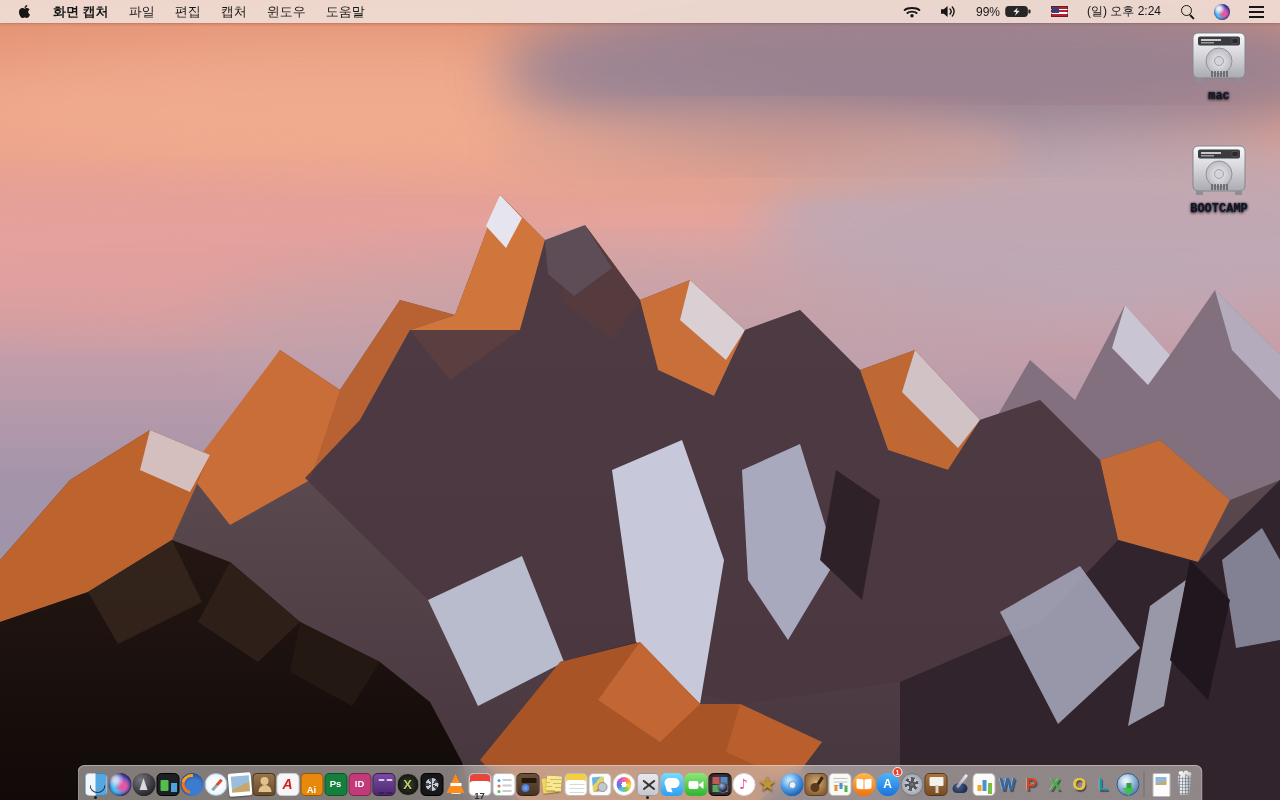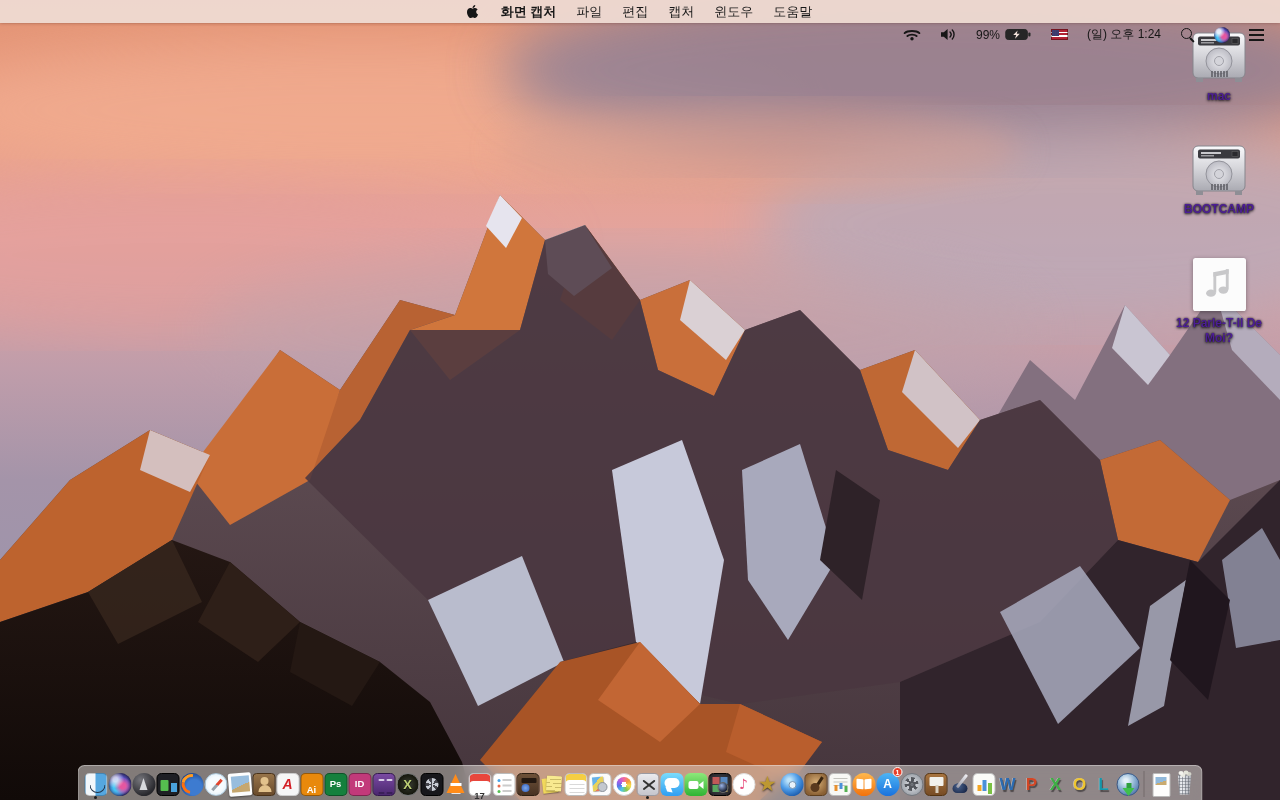--- a/index.html
+++ b/index.html
@@ -5,21 +5,21 @@
   * { margin:0; padding:0; box-sizing:border-box; }
   html,body { width:1280px; height:800px; overflow:hidden; font-family:"Liberation Sans", sans-serif; }
   #screen { position:relative; width:1280px; height:800px; background:#9a8fa0; }
 
   
   #wallpaper { position:absolute; inset:0; z-index:0; }
 
   
   #menubar { position:absolute; top:0; left:0; right:0; height:23px; z-index:30;
     background:rgba(238,218,210,0.95); box-shadow:0 0 3px rgba(80,40,30,.45);
-    display:flex; align-items:center; padding:0 10px; font-size:13px; color:#161616;flex-direction:column; }
+    display:flex; align-items:center; padding:0 10px; font-size:13px; color:#161616; }
   #menubar .left { display:flex; align-items:center; gap:0; }
   .apple-wrap { padding:0 12px 0 8px; display:flex; align-items:center; }
   .menu-item { padding:0 10px; height:23px; display:flex; align-items:center; white-space:nowrap; }
   .menu-item.app-name { font-weight:bold; }
   #menubar .right { margin-left:auto; display:flex; align-items:center; gap:7px; }
   .status-item { display:flex; align-items:center; padding:0 6px; height:23px; }
   .status-text { font-size:12px; white-space:nowrap; }
 
   
   .flag { width:17px; height:11px; position:relative; border:0.5px solid rgba(0,0,0,.35);
@@ -37,22 +37,22 @@
       radial-gradient(circle at 62% 58%, #e557a0 0 16%, transparent 46%),
       radial-gradient(circle at 36% 62%, #41c8f5 0 18%, transparent 50%),
       radial-gradient(circle, #5a55cc 0 45%, #191741 78%); }
   .nc-lines { width:15px; height:12px;
     background:repeating-linear-gradient(180deg,#161616 0 1.8px, transparent 1.8px 5px); }
 
   
   #desk-icons { position:absolute; top:32px; right:6px; width:110px; z-index:10;
     display:flex; flex-direction:column; }
   .desk-icon { height:113px; display:flex; flex-direction:column; align-items:center; cursor:default; }
-  .desk-label { margin-top:5px; font-size:12px; font-weight:600; color:#4c1d95; text-align:center; line-height:1.25;
-    text-shadow:0 1px 3px rgba(0,0,0,.95), 0 0 2px rgba(0,0,0,.7); max-width:108px; }
+  .desk-label { margin-top:5px; font-size:12px; font-weight:600; color:#0f172a; text-align:center; line-height:1.25;
+    text-shadow:0 1px 3px rgba(0,0,0,.95), 0 0 2px rgba(0,0,0,.7); max-width:108px;font-family:Liberation Mono, monospace; }
   .audio-tile { filter:drop-shadow(0 1px 2px rgba(0,0,0,.35)); }
 
   
   #dock { position:absolute; bottom:0; left:50%; transform:translateX(-50%); z-index:30;
     height:35px; display:flex; align-items:flex-end; padding:3px 5px 1px 5px;
     background:rgba(222,216,213,0.55); border:1px solid rgba(255,255,255,.35); border-bottom:none;
     border-radius:7px 7px 0 0; backdrop-filter:blur(8px); }
   .dock-item { width:24px; height:30px; position:relative; display:flex; align-items:center; justify-content:center; }
   .dock-divider { width:1px; height:26px; margin:0 4px 2px 4px; background:rgba(60,55,55,.35); }
   .run-dot { position:absolute; bottom:0px; left:50%; transform:translateX(-50%);
@@ -355,21 +355,21 @@
         <svg width="27" height="13" viewBox="0 0 27 13" style="margin-left:5px">
           <rect x="0.8" y="1.5" width="21.5" height="10" rx="2.5" fill="#262626" stroke="#262626"></rect>
           <rect x="23.3" y="4.5" width="2.2" height="4" rx="1" fill="#262626"></rect>
           <path d="M12.6 2.4 L8.2 7 L11.2 7 L10 10.8 L14.8 5.8 L11.8 5.8 Z" fill="#f2e2da"></path>
         </svg>
       </div>
       <div class="status-item">
         <div class="flag"></div>
       </div>
       <div class="status-item">
-        <span class="status-text">(일) 오후 1:24</span>
+        <span class="status-text">(일) 오후 2:24</span>
       </div>
       <div class="status-item">
         <div class="spotlight"></div>
       </div>
       <div class="status-item">
         <div class="siri-orb"></div>
       </div>
       <div class="status-item">
         <div class="nc-lines"></div>
       </div>
@@ -414,33 +414,20 @@
             <line x1="28" y1="39" x2="28" y2="45"></line>
             <line x1="31" y1="39" x2="31" y2="45"></line>
             <line x1="34" y1="39" x2="34" y2="45"></line>
             <line x1="37" y1="39" x2="37" y2="45"></line>
           </g>
           <rect x="6" y="46" width="7" height="4" fill="#8e8e95"></rect>
           <rect x="45" y="46" width="7" height="4" fill="#8e8e95"></rect>
         </svg>
         <div class="desk-label">BOOTCAMP</div>
       </div>
-      <div class="desk-icon">
-        <svg class="audio-tile" viewBox="0 0 52 52" width="53" height="53">
-          <rect width="52" height="52" rx="2.5" fill="#fcfcfc"></rect>
-          <g fill="#c8c8ca">
-            <polygon points="20,14 35,11 35,15.5 20,18.5"></polygon>
-            <rect x="20" y="14" width="2.8" height="20"></rect>
-            <rect x="32.2" y="11" width="2.8" height="20"></rect>
-            <ellipse cx="17.6" cy="34.5" rx="4.8" ry="3.5"></ellipse>
-            <ellipse cx="29.8" cy="31.5" rx="4.8" ry="3.5"></ellipse>
-          </g>
-        </svg>
-        <div class="desk-label">12 Parle-T-Il De Moi?</div>
-      </div>
     </div>
 
   <div id="dock">
       <div class="dock-item">
         <div class="di di-finder"></div>
         <span class="run-dot"></span>
       </div>
       <div class="dock-item">
         <div class="di di-siri"></div>
       </div>

